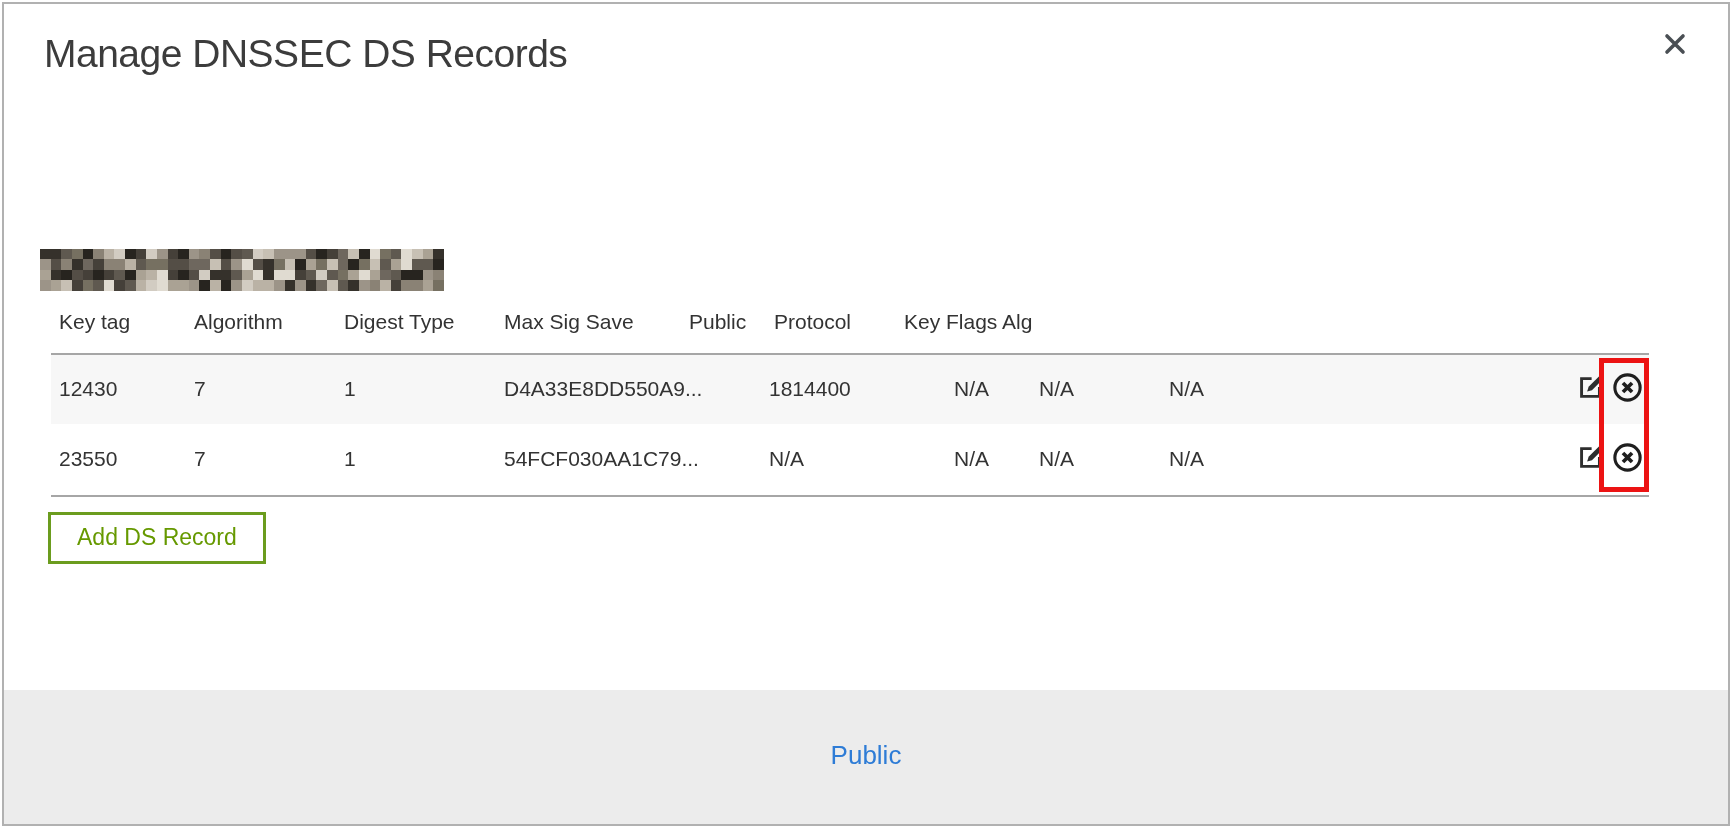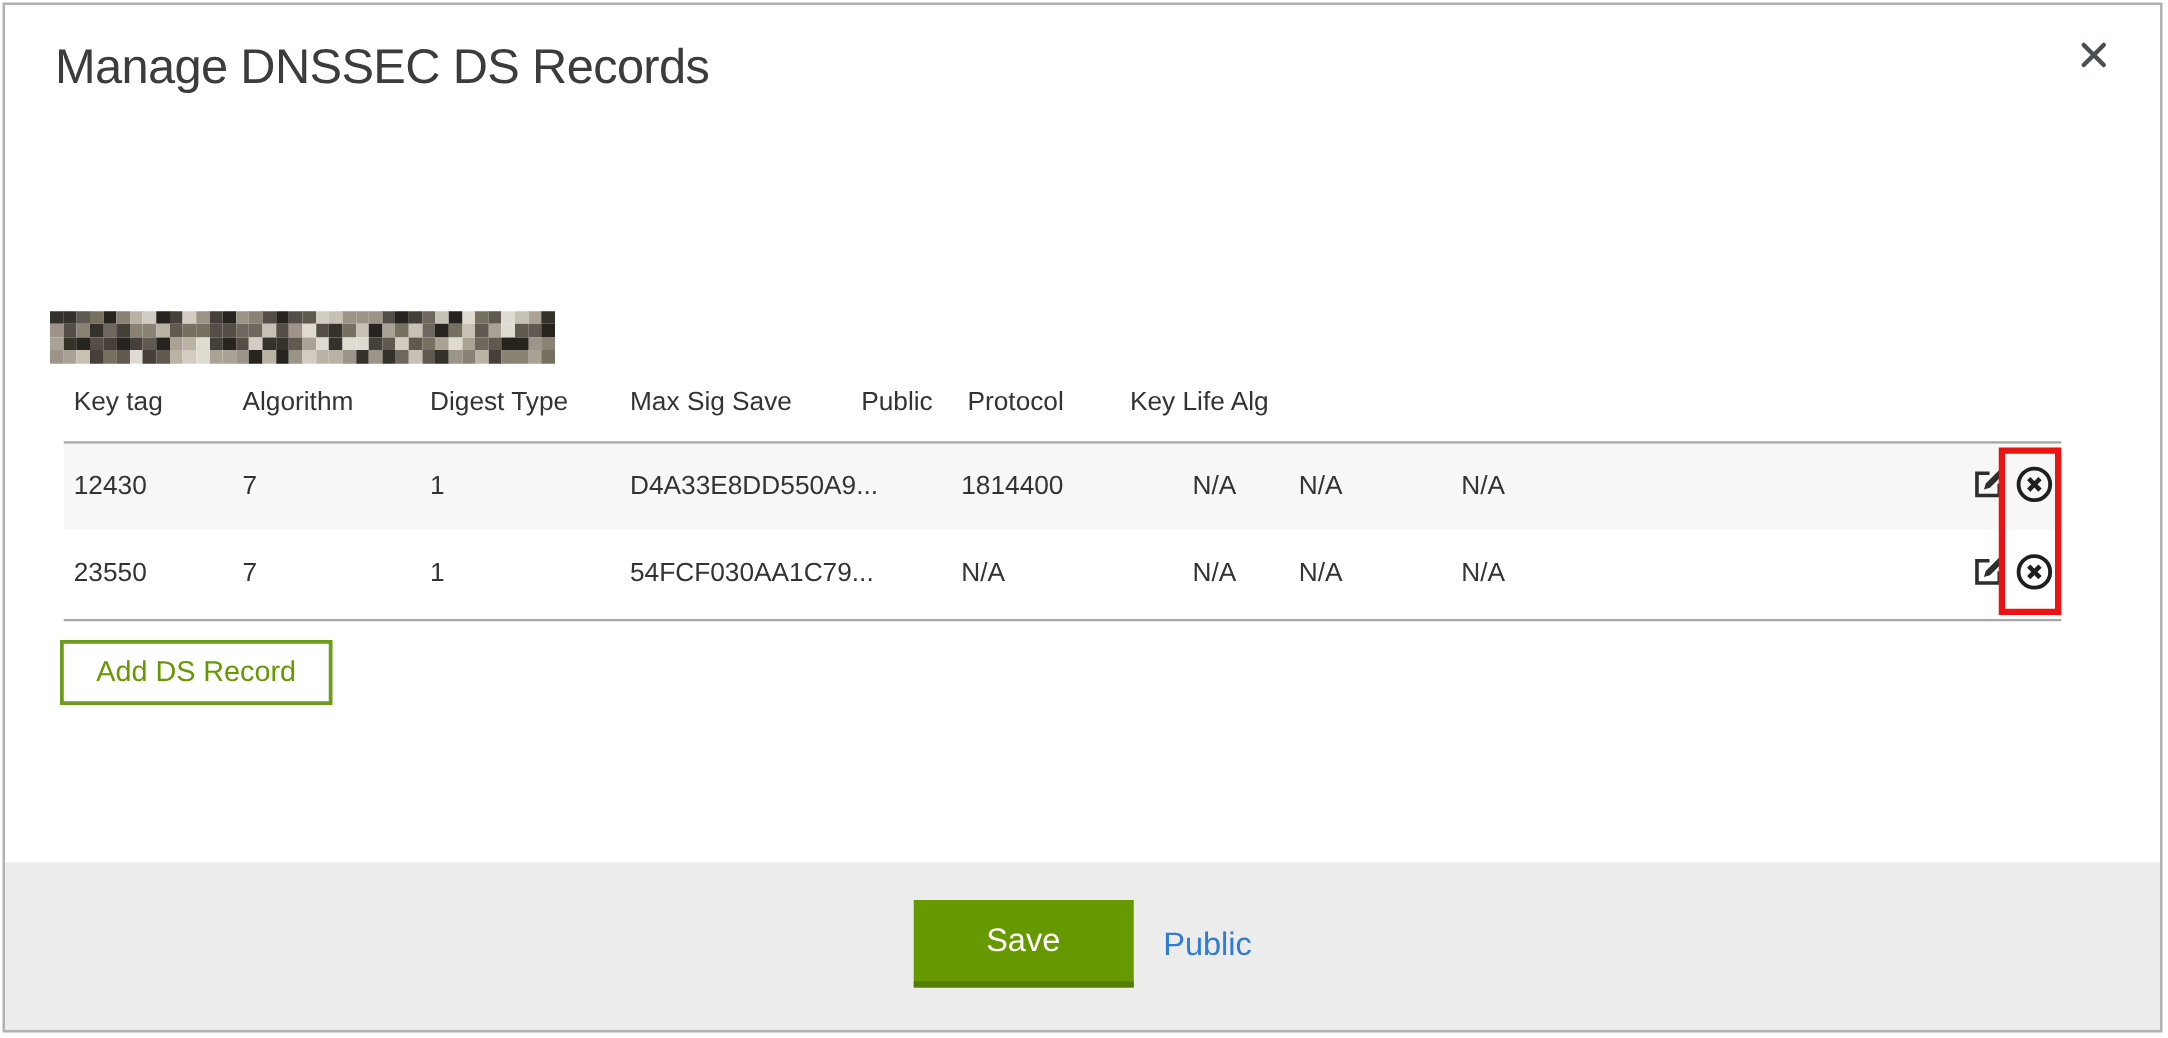--- a/index.html
+++ b/index.html
@@ -247,21 +247,21 @@
 
 
   <div class="table-wrap">
     <div class="thead">
       <span class="c-keytag">Key tag</span>
       <span class="c-alg">Algorithm</span>
       <span class="c-dtype">Digest Type</span>
       <span class="c-msl">Max Sig Save</span>
       <span class="c-flags">Public</span>
       <span class="c-proto">Protocol</span>
-      <span class="c-kda">Key Life Alg</span>
+      <span class="c-kda">Key Flags Alg</span>
     </div>
 
     <div class="tbody">
 
       <div class="trow r0">
         <span class="c-keytag">12430</span>
         <span class="c-alg">7</span>
         <span class="c-dtype">1</span>
         <span class="c-digest">D4A33E8DD550A9...</span>
         <span class="c-msl">1814400</span>
@@ -319,17 +319,16 @@
         </span>
       </div>
 
       <div class="annotation-rect"></div>
     </div>
   </div>
 
   <button class="add-btn">Add DS Record</button>
 
   <div class="footer">
-    <button class="save-btn">Save</button>
     <a class="cancel-link">Public</a>
   </div>
 
 </div>
 
 </body></html>

